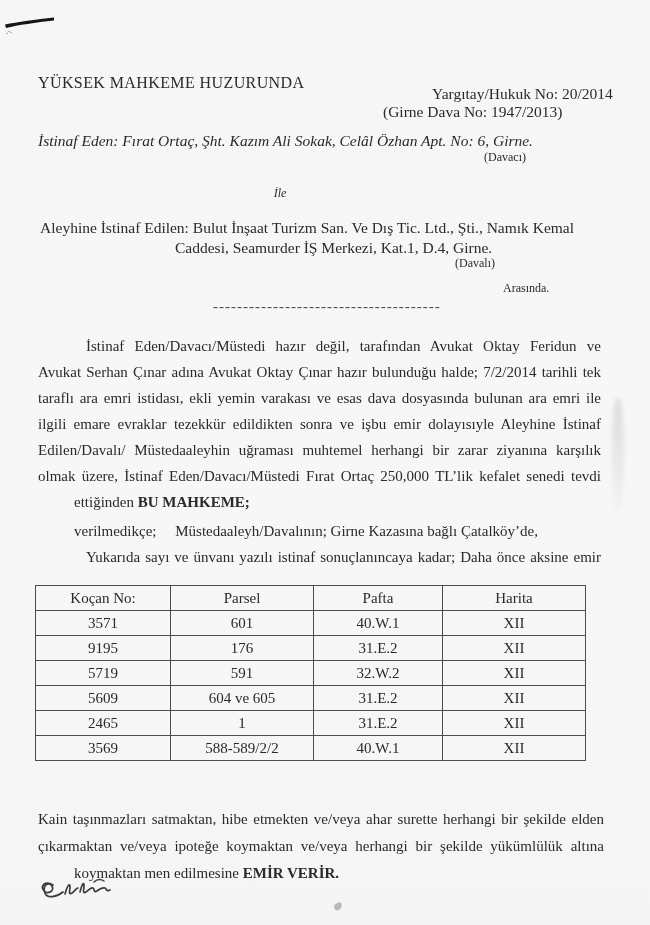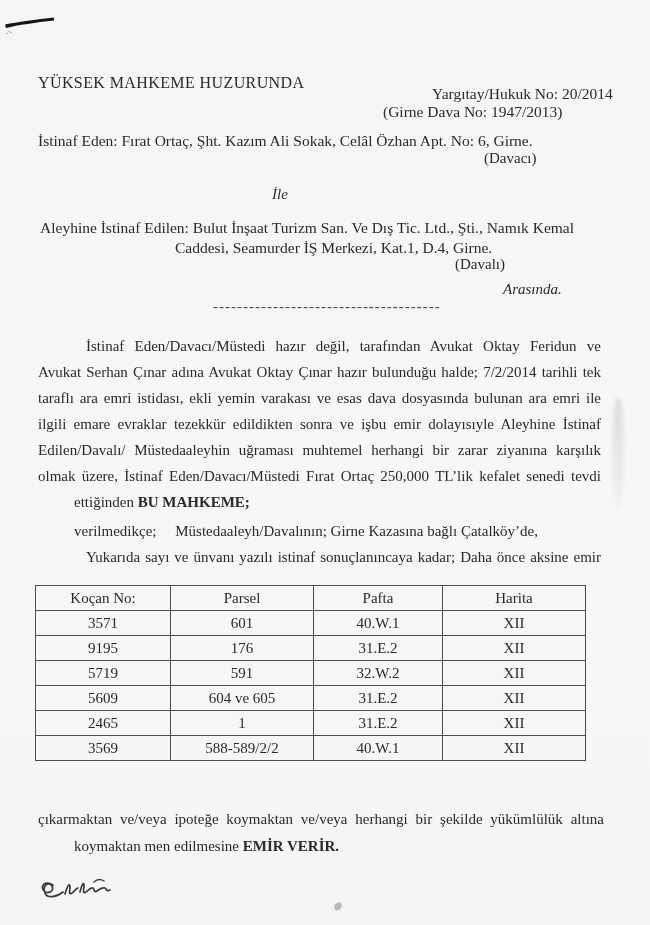--- a/index.html
+++ b/index.html
@@ -9,21 +9,21 @@
     margin:0 auto;
     background:linear-gradient(180deg,#f5f6f5 0%, #f6f7f6 55%, #f4f5f4 100%);
     font-family:"Liberation Serif","DejaVu Serif",serif;
     color:#2b2a28;
     overflow:hidden;
   }
   .abs { position:absolute; }
   .title { font-size:16px; letter-spacing:.4px; white-space:nowrap; }
   .caseno { font-size:15.5px; line-height:19px; white-space:nowrap; }
   .partyline { font-size:15.5px; white-space:nowrap; }
-  .role { font-size:15px; }
+  .role { font-size:12px; }
   .sep { font-size:15px; letter-spacing:1px; color:#4a4a46; white-space:nowrap; }
   .para { width:563px; }
   .line { font-size:15px; line-height:26px; height:26px;font-family:Liberation Serif, serif; }
   .fill { white-space:nowrap; text-align:justify; text-align-last:justify; }
   .lastline { white-space:pre-wrap;margin-left:36px; }
   .indent { padding-left:48px; box-sizing:border-box; }
   .b { font-weight:bold; }
   table.landtable {
     border-collapse:collapse; table-layout:fixed;
     width:550px; font-size:15px; color:#2b2a28;
@@ -53,30 +53,30 @@
   <svg class="abs" style="left:2px;top:11px;" width="56" height="24" viewBox="0 0 56 24">
     <path d="M3 13.5 C15 11 34 8.5 52 6.5 L52 9.5 C34 11.5 16 14 4 17 Z" fill="#161616"></path>
     <path d="M6 20 l4 2 M4 23 l2 -1" stroke="rgba(90,90,90,.5)" stroke-width="1" fill="none"></path>
   </svg>
 
   <div class="abs title" style="left:38px;top:53px;margin-top:21px;">YÜKSEK MAHKEME HUZURUNDA</div>
 
   <div class="abs caseno" style="left:412px;top:84px;margin-left:20px;">Yargıtay/Hukuk No: 20/2014</div>
   <div class="abs caseno" style="left:383px;top:102px;">(Girne Dava No: 1947/2013)</div>
 
-  <div class="abs partyline" style="left:38px;top:132px;">İstinaf Eden: Fırat Ortaç, Şht. Kazım Ali Sokak, Celâl Özhan Apt. No: 6, Girne.</div>
+  <div class="abs partyline" style="left:38px;top:132px;font-style:italic;">İstinaf Eden: Fırat Ortaç, Şht. Kazım Ali Sokak, Celâl Özhan Apt. No: 6, Girne.</div>
   <div class="abs role" style="left:484px;top:150px;">(Davacı)</div>
 
   <div class="abs role" style="left:240px;top:186px;width:80px;text-align:center;font-style:italic;">İle</div>
 
   <div class="abs partyline" style="left:40px;top:219px;">Aleyhine İstinaf Edilen: Bulut İnşaat Turizm San. Ve Dış Tic. Ltd., Şti., Namık Kemal</div>
   <div class="abs partyline" style="left:175px;top:239px;">Caddesi, Seamurder İŞ Merkezi, Kat.1, D.4, Girne.</div>
   <div class="abs role" style="left:455px;top:256px;">(Davalı)</div>
 
-  <div class="abs role" style="left:503px;top:281px;font-style:italic;">Arasında.</div>
+  <div class="abs role" style="left:503px;top:281px;">Arasında.</div>
 
   <div class="abs sep" style="left:213px;top:298px;">--------------------------------------</div>
 
   <div class="abs para" style="left:38px;top:333px;">
     <div class="line fill indent">İstinaf Eden/Davacı/Müstedi hazır değil, tarafından Avukat Oktay Feridun ve</div>
     <div class="line fill">Avukat Serhan Çınar adına Avukat Oktay Çınar hazır bulunduğu halde; 7/2/2014 tarihli tek</div>
     <div class="line fill">taraflı ara emri istidası, ekli yemin varakası ve esas dava dosyasında bulunan ara emri ile</div>
     <div class="line fill">ilgili emare evraklar tezekkür edildikten sonra ve işbu emir dolayısıyle Aleyhine İstinaf</div>
     <div class="line fill">Edilen/Davalı/ Müstedaaleyhin uğraması muhtemel herhangi bir zarar ziyanına karşılık</div>
     <div class="line fill">olmak üzere, İstinaf Eden/Davacı/Müstedi Fırat Ortaç 250,000 TL’lik kefalet senedi tevdi</div>
@@ -135,20 +135,21 @@
     <tr>
       <td>3569</td>
       <td>588-589/2/2</td>
       <td>40.W.1</td>
       <td>XII</td>
     </tr>
   </tbody>
     </table>
 
   <div class="abs para" style="left:38px;top:806px;width:566px;">
+    <div class="line fill" style="line-height:27px;height:27px;">Kain taşınmazları satmaktan, hibe etmekten ve/veya ahar surette herhangi bir şekilde elden</div>
     <div class="line fill" style="line-height:27px;height:27px;">çıkarmaktan ve/veya ipoteğe koymaktan ve/veya herhangi bir şekilde yükümlülük altına</div>
     <div class="line lastline" style="line-height:27px;height:27px;"><span>koymaktan men edilmesine </span><span class="b">EMİR VERİR.</span></div>
   </div>
 
   <svg class="abs" style="left:38px;top:876px;" width="92" height="28" viewBox="0 0 92 28">
     <path d="M15 9 C7 4 2 10 6 15 C9 18 17 16 14 10 C11 5 4 9 7 17 C9 23 19 21 25 16
              M27 18 C29 10 32 6 32 11 C32 15 30 19 34 17 C37 15 38 12 40 12
              M42 16 C44 8 46 5 46 10 C46 14 44 18 48 16 C51 14 53 11 55 12 C57 13 55 17 59 15 C62 13 64 11 67 12 C69 13 68 16 72 14" stroke="#3b3b3b" stroke-width="1.7" fill="none" stroke-linecap="round"></path>
     <path d="M56 6 C59 3 63 3 66 5" stroke="#3b3b3b" stroke-width="1.4" fill="none" stroke-linecap="round"></path>
   </svg>

